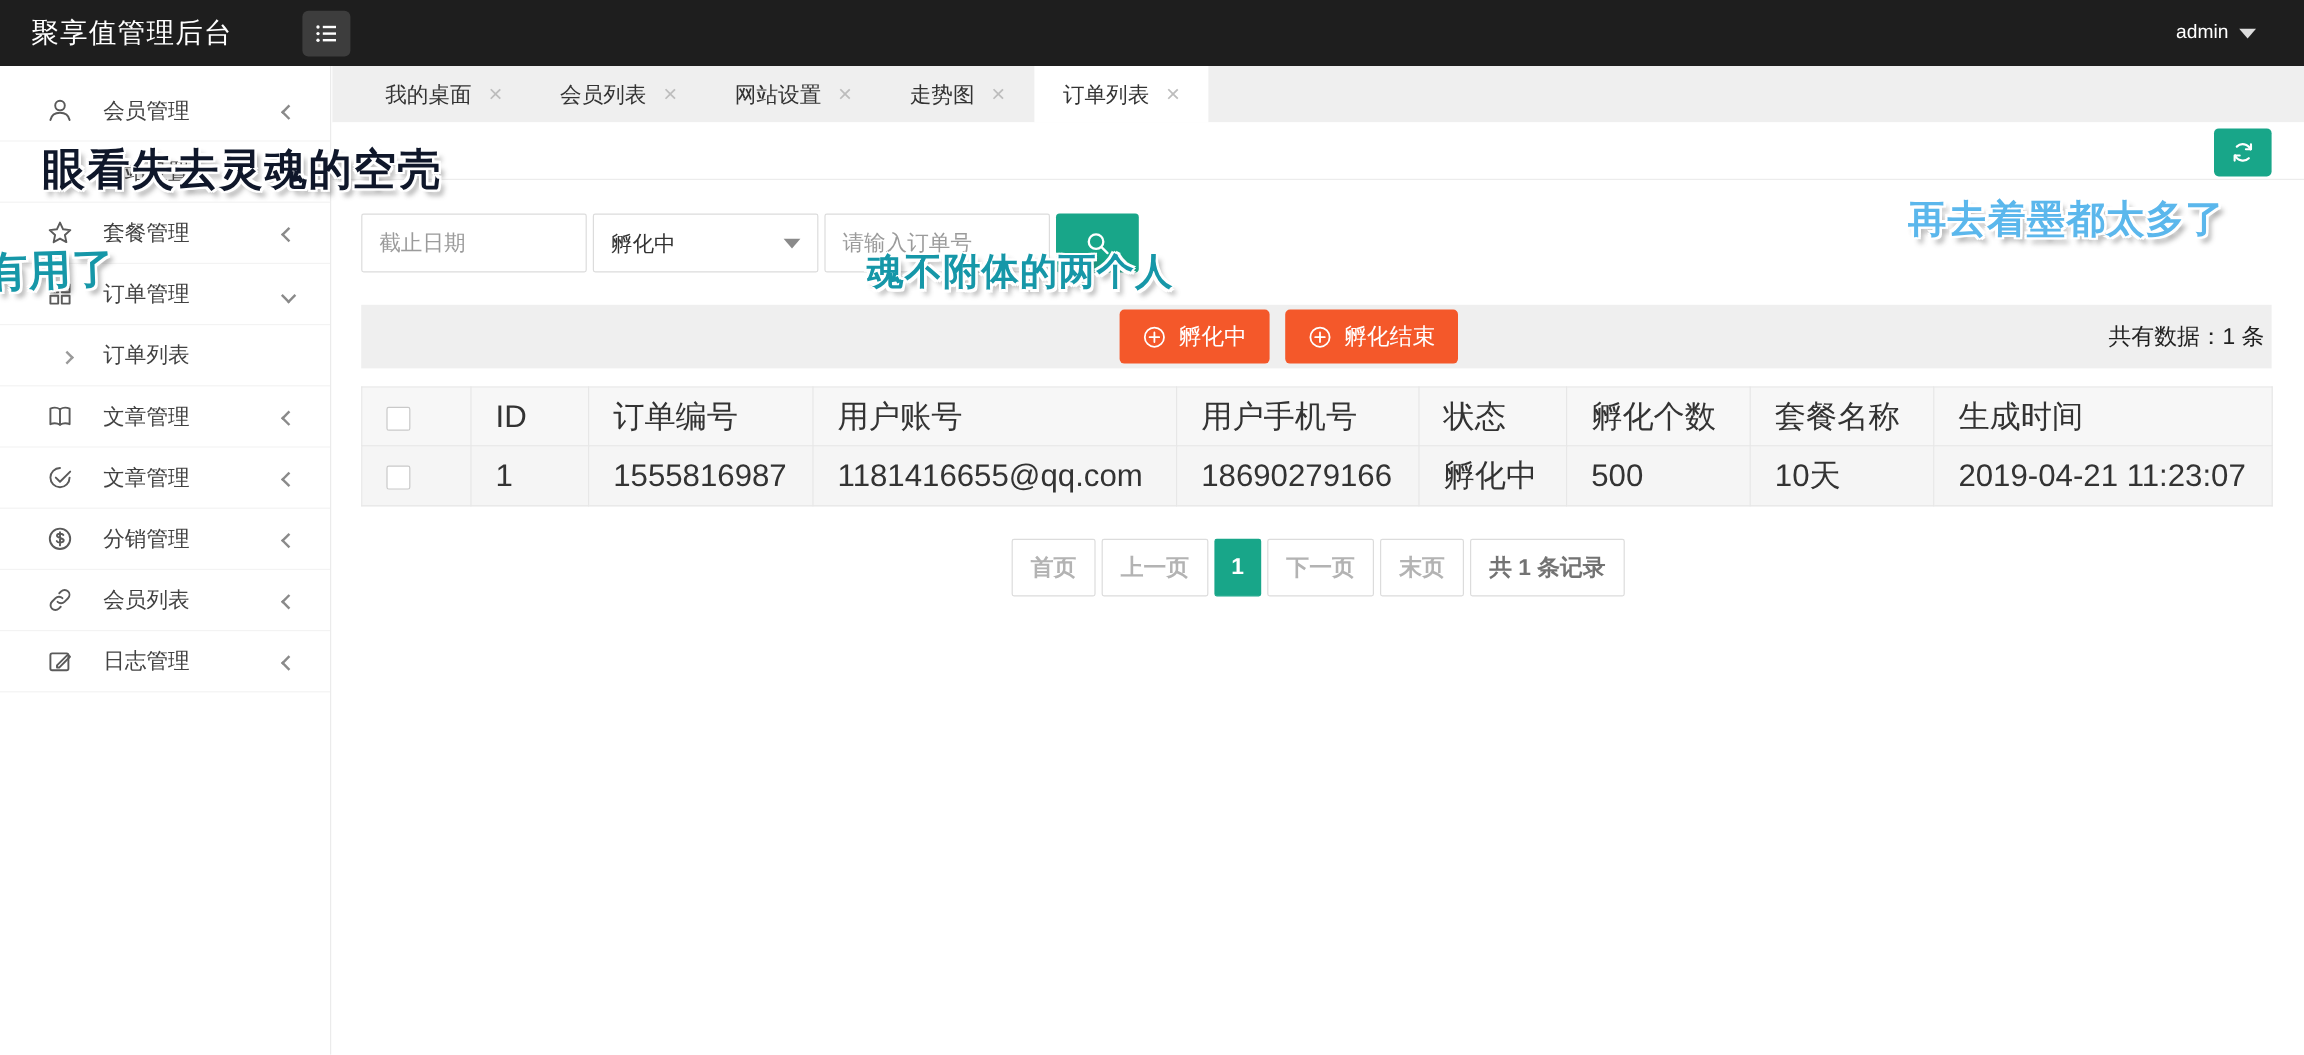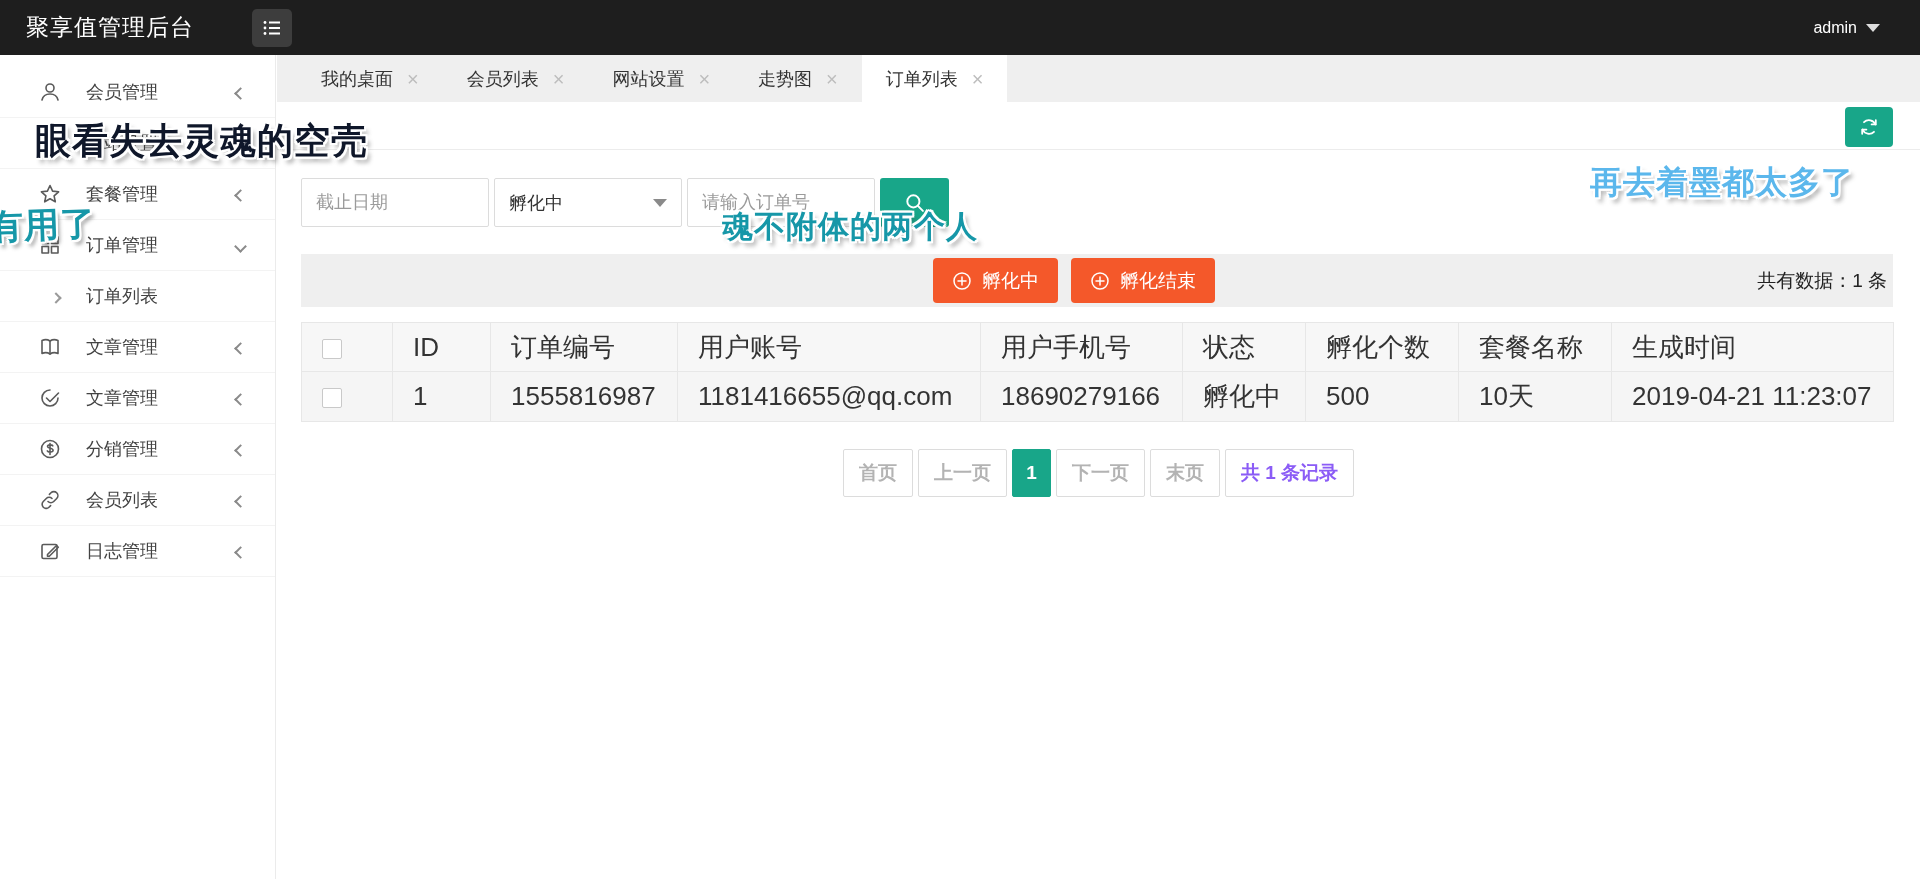--- a/index.html
+++ b/index.html
@@ -71,21 +71,21 @@
                   border:1px solid #e7e7e7; color:#333; }
   .cb { display:inline-block; width:20px; height:20px; background:#fff; border:1px solid #c9c9c9;
         border-radius:2px; vertical-align:middle; cursor:pointer; }
   th.cb-cell, td.cb-cell { padding-left:18px; }
   
   .pagination { margin-top:27px; display:flex; justify-content:center; gap:5px; }
   .page-btn { height:48px; min-width:53px; padding:0 15px; background:#fff; border:1px solid #dcdcdc;
               border-radius:2px; color:#b3b3b3; font-size:19px; display:flex; align-items:center;
               justify-content:center; cursor:pointer; font-family:inherit;font-weight:bold; }
   .page-btn.current { background:#18a689; border-color:#18a689; color:#fff; min-width:39px; padding:0 13px; }
-  .page-btn.records { color:#8b5cf6; }
+  .page-btn.records { color:#737373; }
   
   .wm { position:absolute; z-index:60; pointer-events:none; font-weight:700; white-space:nowrap;
         letter-spacing:1px;
         text-shadow:-2px -2px 0 #fff, 2px -2px 0 #fff, -2px 2px 0 #fff, 2px 2px 0 #fff,
                     -2px 0 0 #fff, 2px 0 0 #fff, 0 -2px 0 #fff, 0 2px 0 #fff,
                     4px 5px 4px rgba(70,70,70,.45); }
   .wm1 { left:35px;  top:117px; font-size:36px; color:#0f172a; }
   .wm2 { left:-12px; top:202px; font-size:35px; color:#1697a8; transform:rotate(-2deg); }
   .wm3 { left:722px; top:206px; font-size:31px; color:#1697a8; }
   .wm4 { left:1590px; top:161px; font-size:32px; color:#5bb7ec; }

